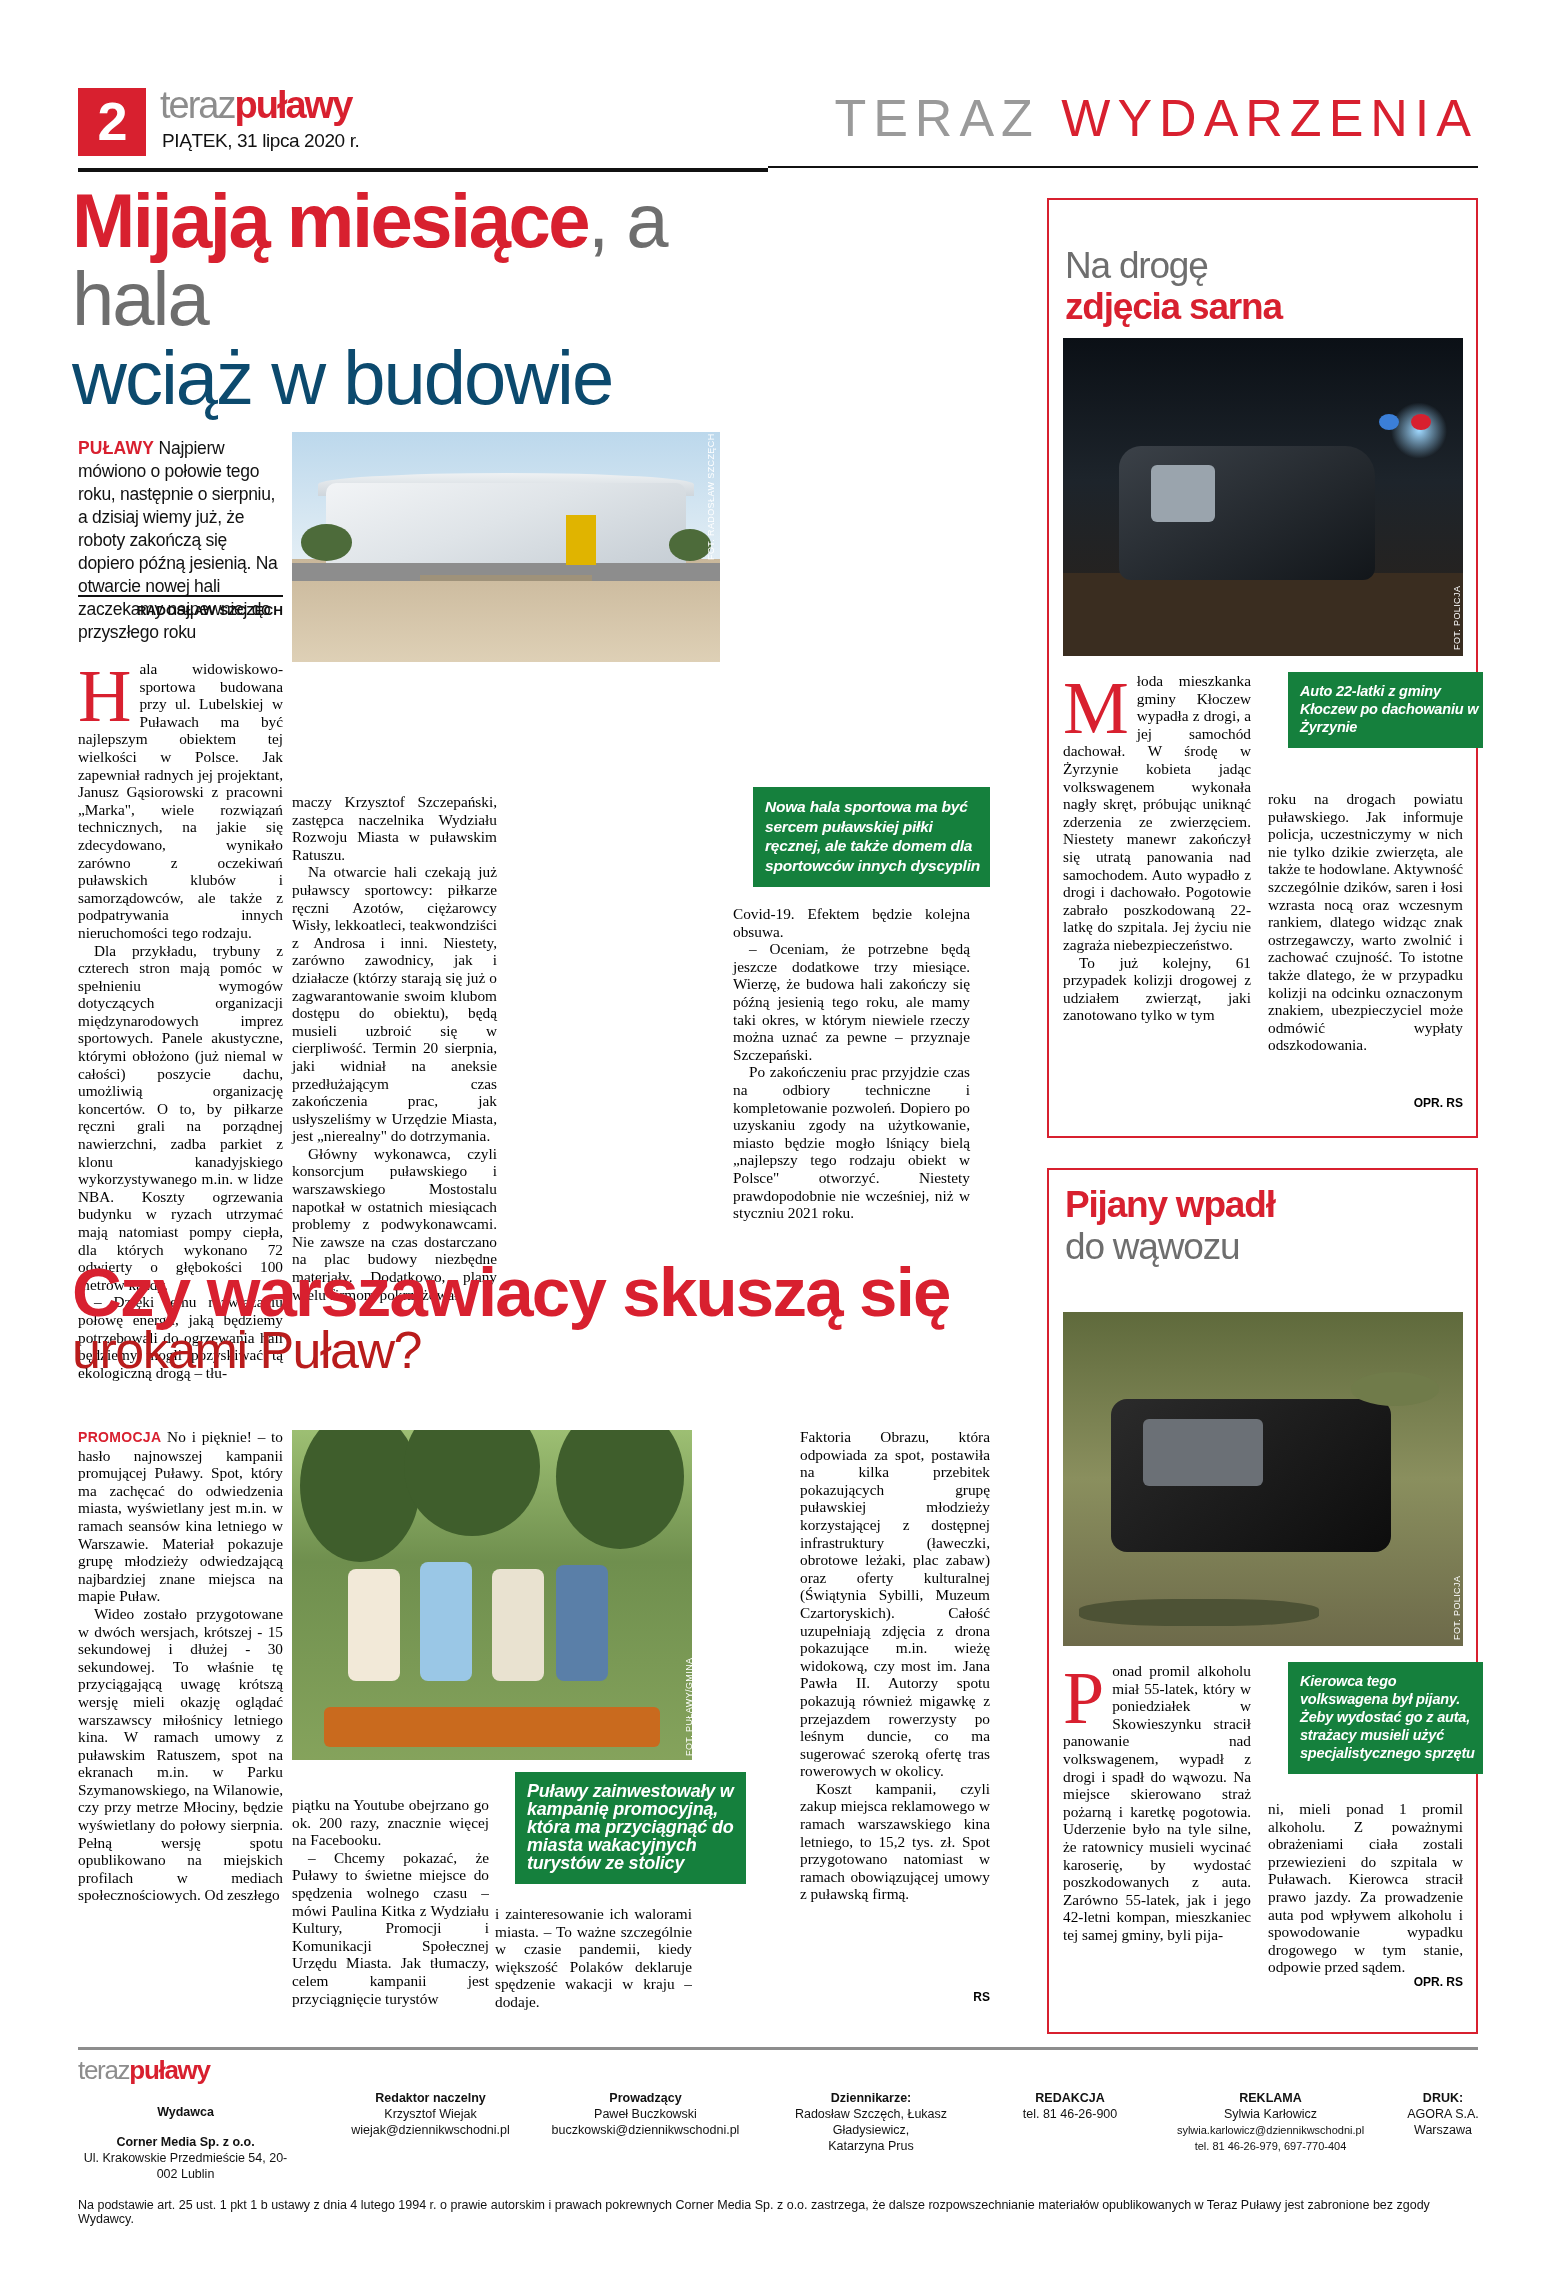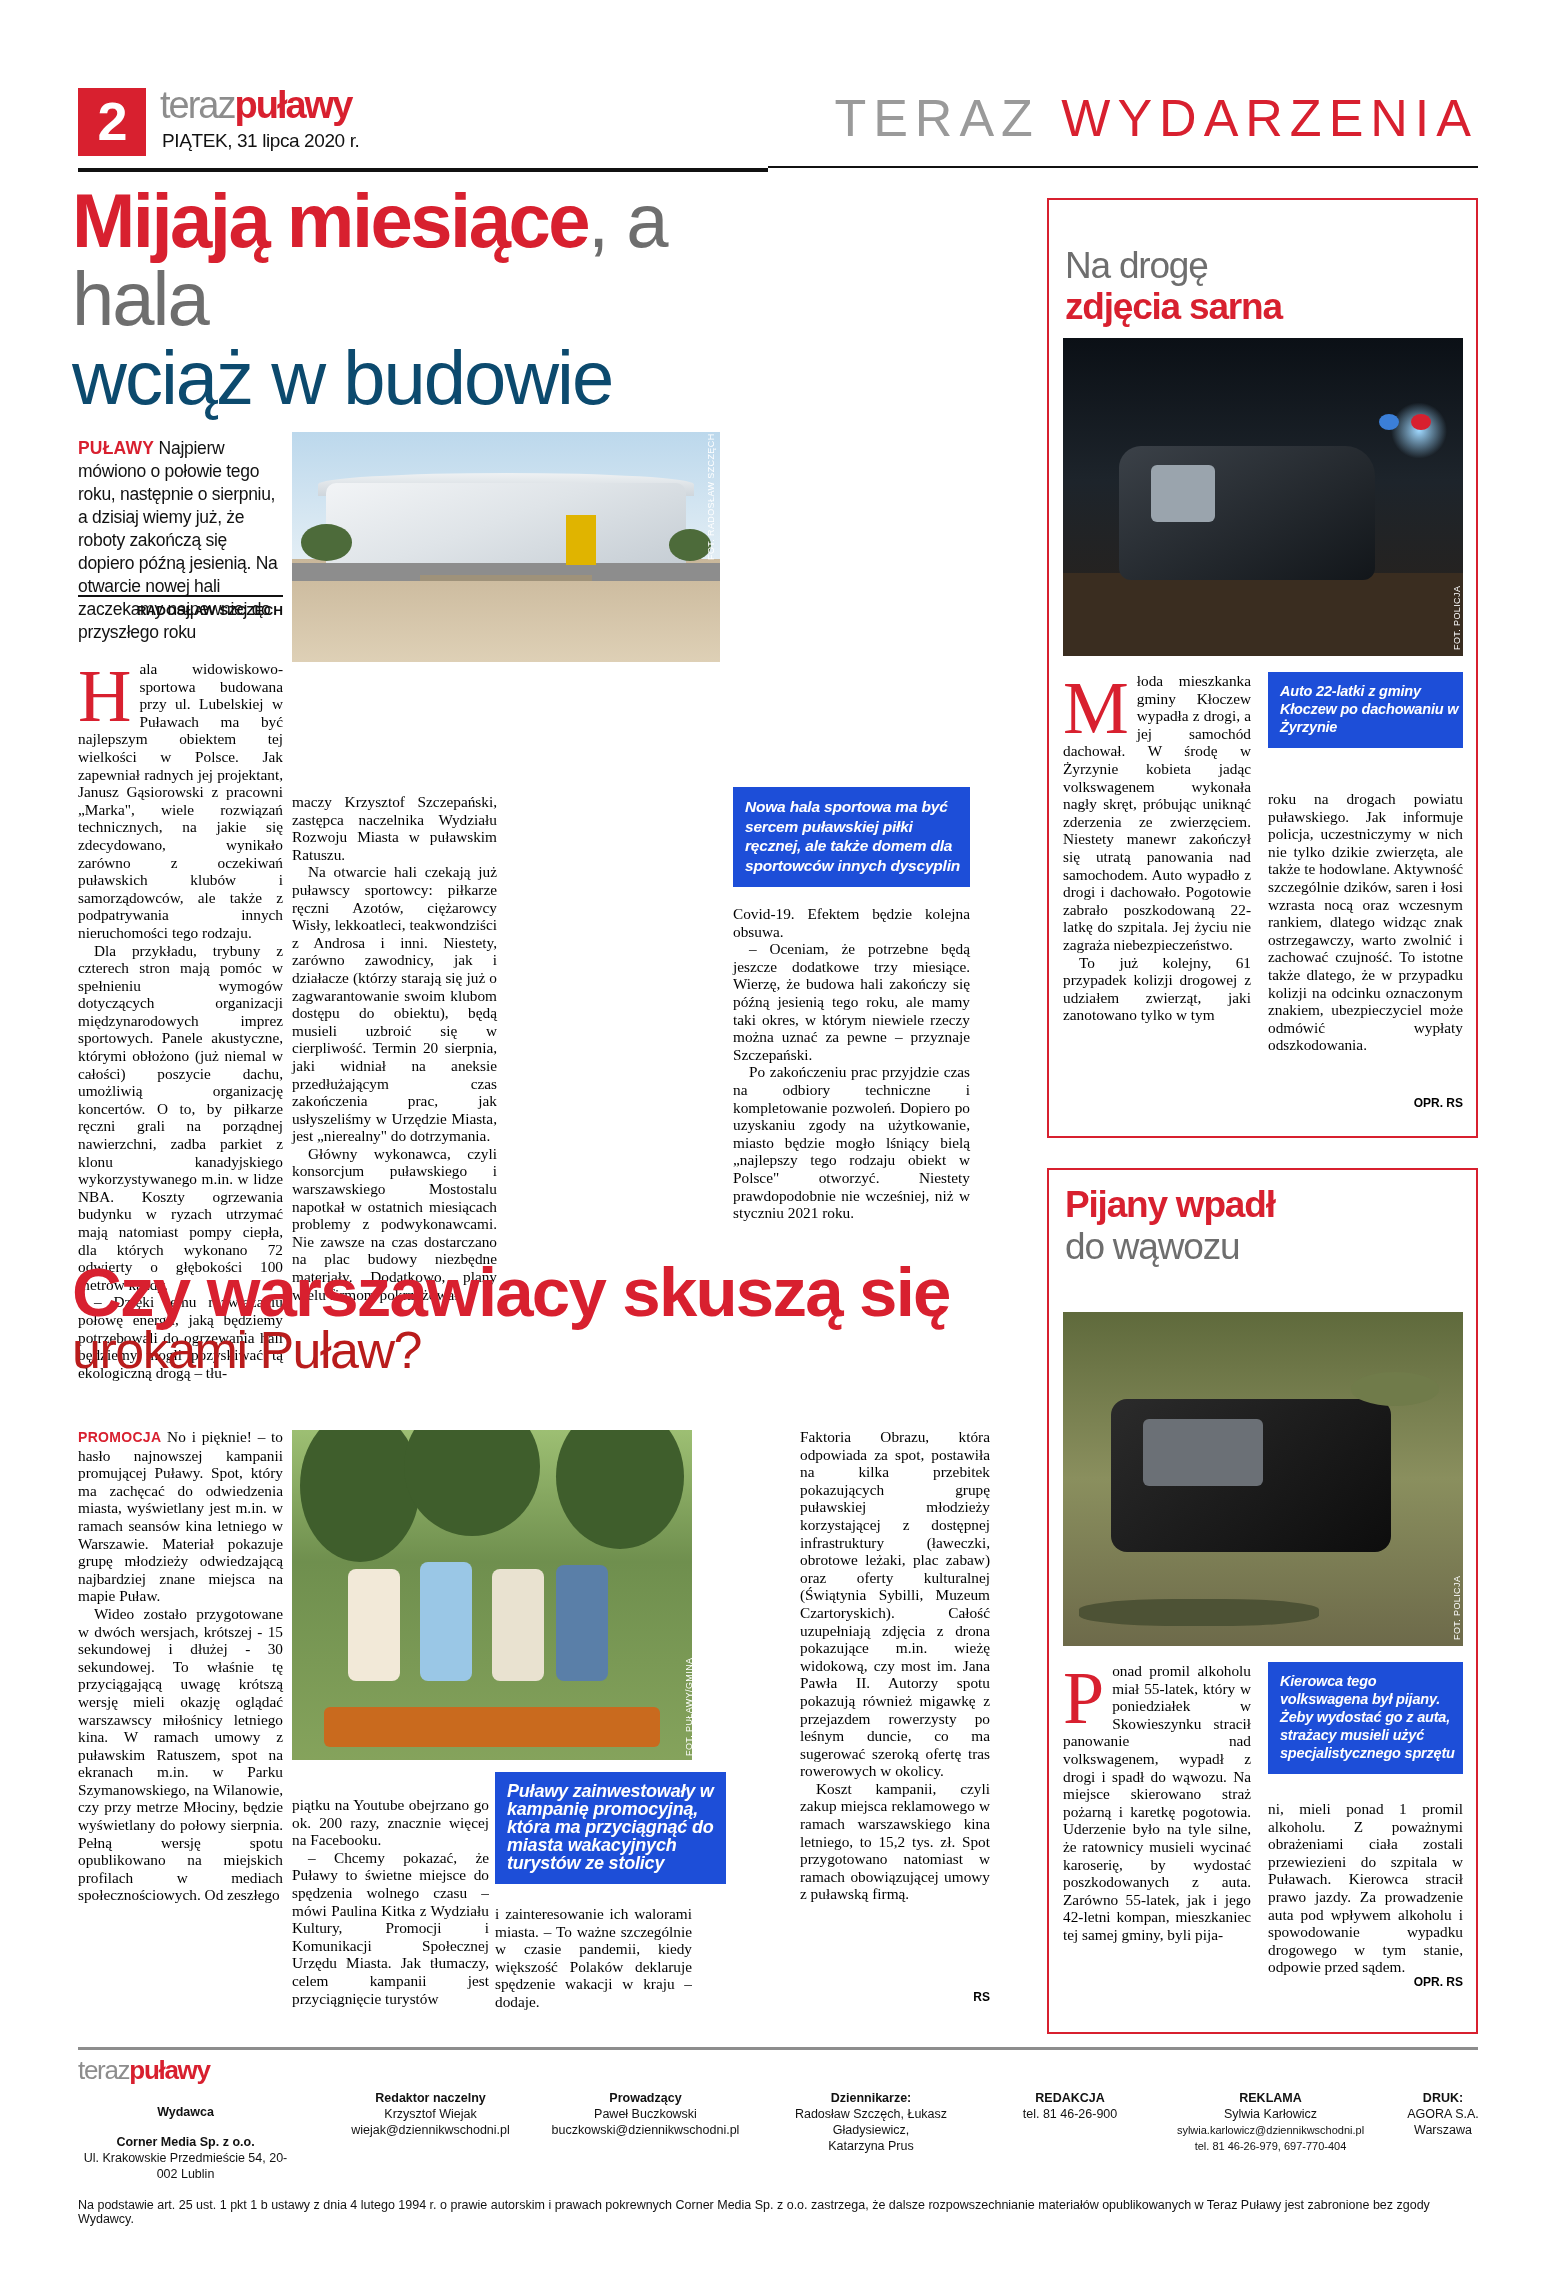--- a/index.html
+++ b/index.html
@@ -46,24 +46,24 @@
   .byline-wrap{position:absolute;left:78px;top:595px;width:205px;}
   .byline-rule{width:205px;height:2px;background:#111;}
   .byline{font-family:"Liberation Sans",sans-serif;font-size:13.5px;font-weight:bold;
      letter-spacing:0px;text-align:right;padding-top:6px;color:#111;}
 
   .a1-photo{position:absolute;left:292px;top:432px;width:428px;height:230px;overflow:hidden;}
   .a1-credit{position:absolute;left:706px;top:560px;width:130px;transform:rotate(-90deg);
     transform-origin:0 0;font-family:"Liberation Sans",sans-serif;font-size:9px;
     letter-spacing:0.4px;color:#ffffff;white-space:nowrap;}
 
-  .cap-red{position:absolute;background:#1d4ed8;color:#fff;
+  .cap-red{position:absolute;background:#15803d;color:#fff;
      font-family:"Liberation Sans",sans-serif;font-style:italic;font-weight:bold;
      font-size:15.5px;line-height:19.5px;letter-spacing:-0.2px;padding:10px 2px 12px 12px;
-     box-sizing:border-box;}
+     box-sizing:border-box;margin-left:20px;}
 
   .col{position:absolute;font-family:"Liberation Serif",serif;font-size:15.3px;
      line-height:17.6px;text-align:justify;color:#000;hyphens:auto;}
   .col p{margin:0;text-indent:16px;}
   .col p.first{text-indent:0;}
 
   .dropcap{float:left;font-family:"Liberation Serif",serif;color:#d8202f;font-size:74px;
      line-height:60px;font-weight:normal;padding:4px 8px 0 0;margin-top:2px;}
 
   

